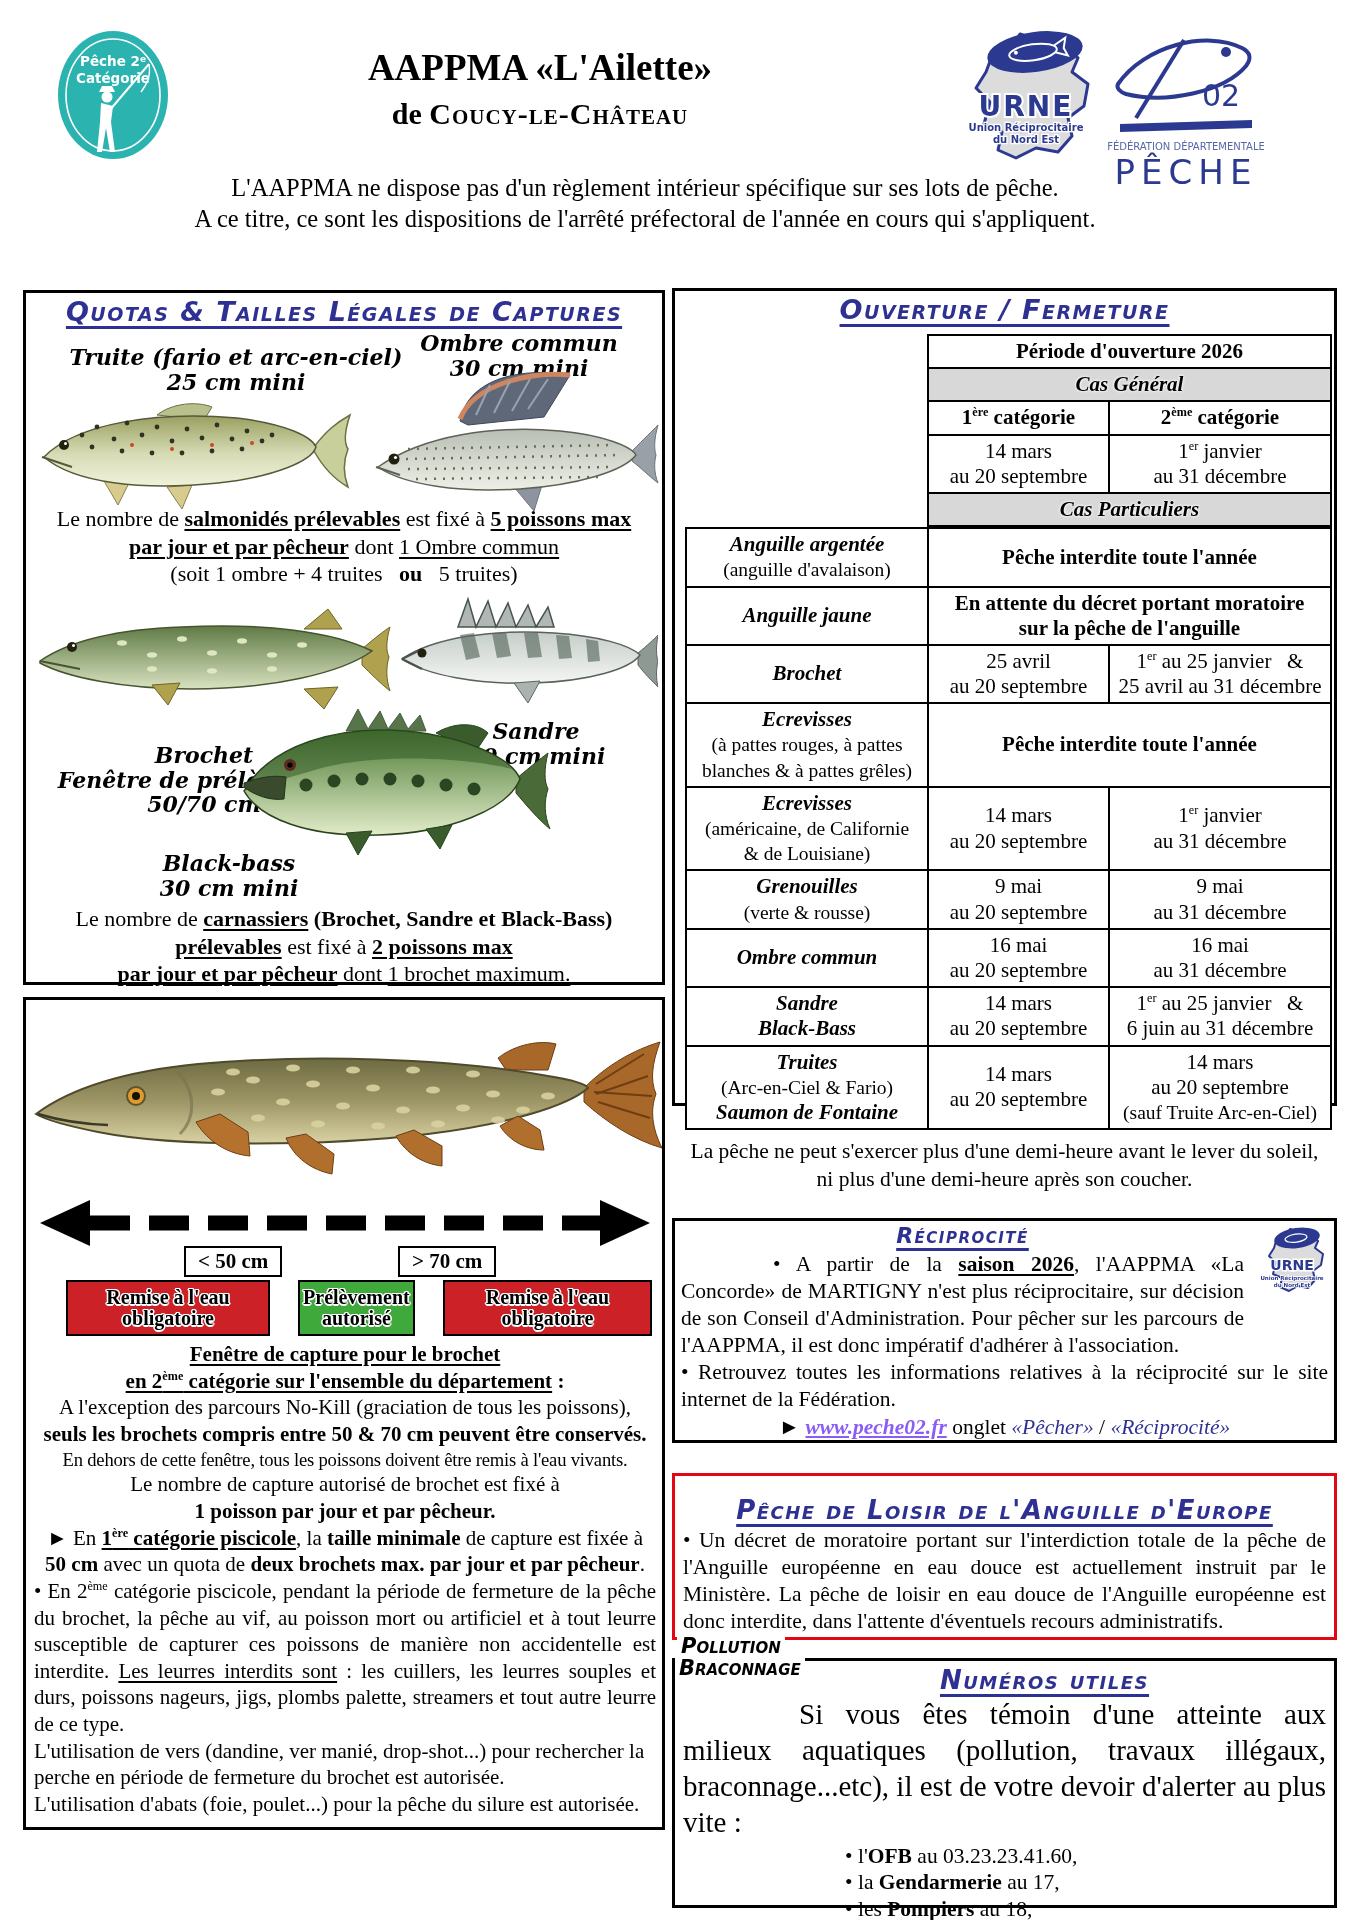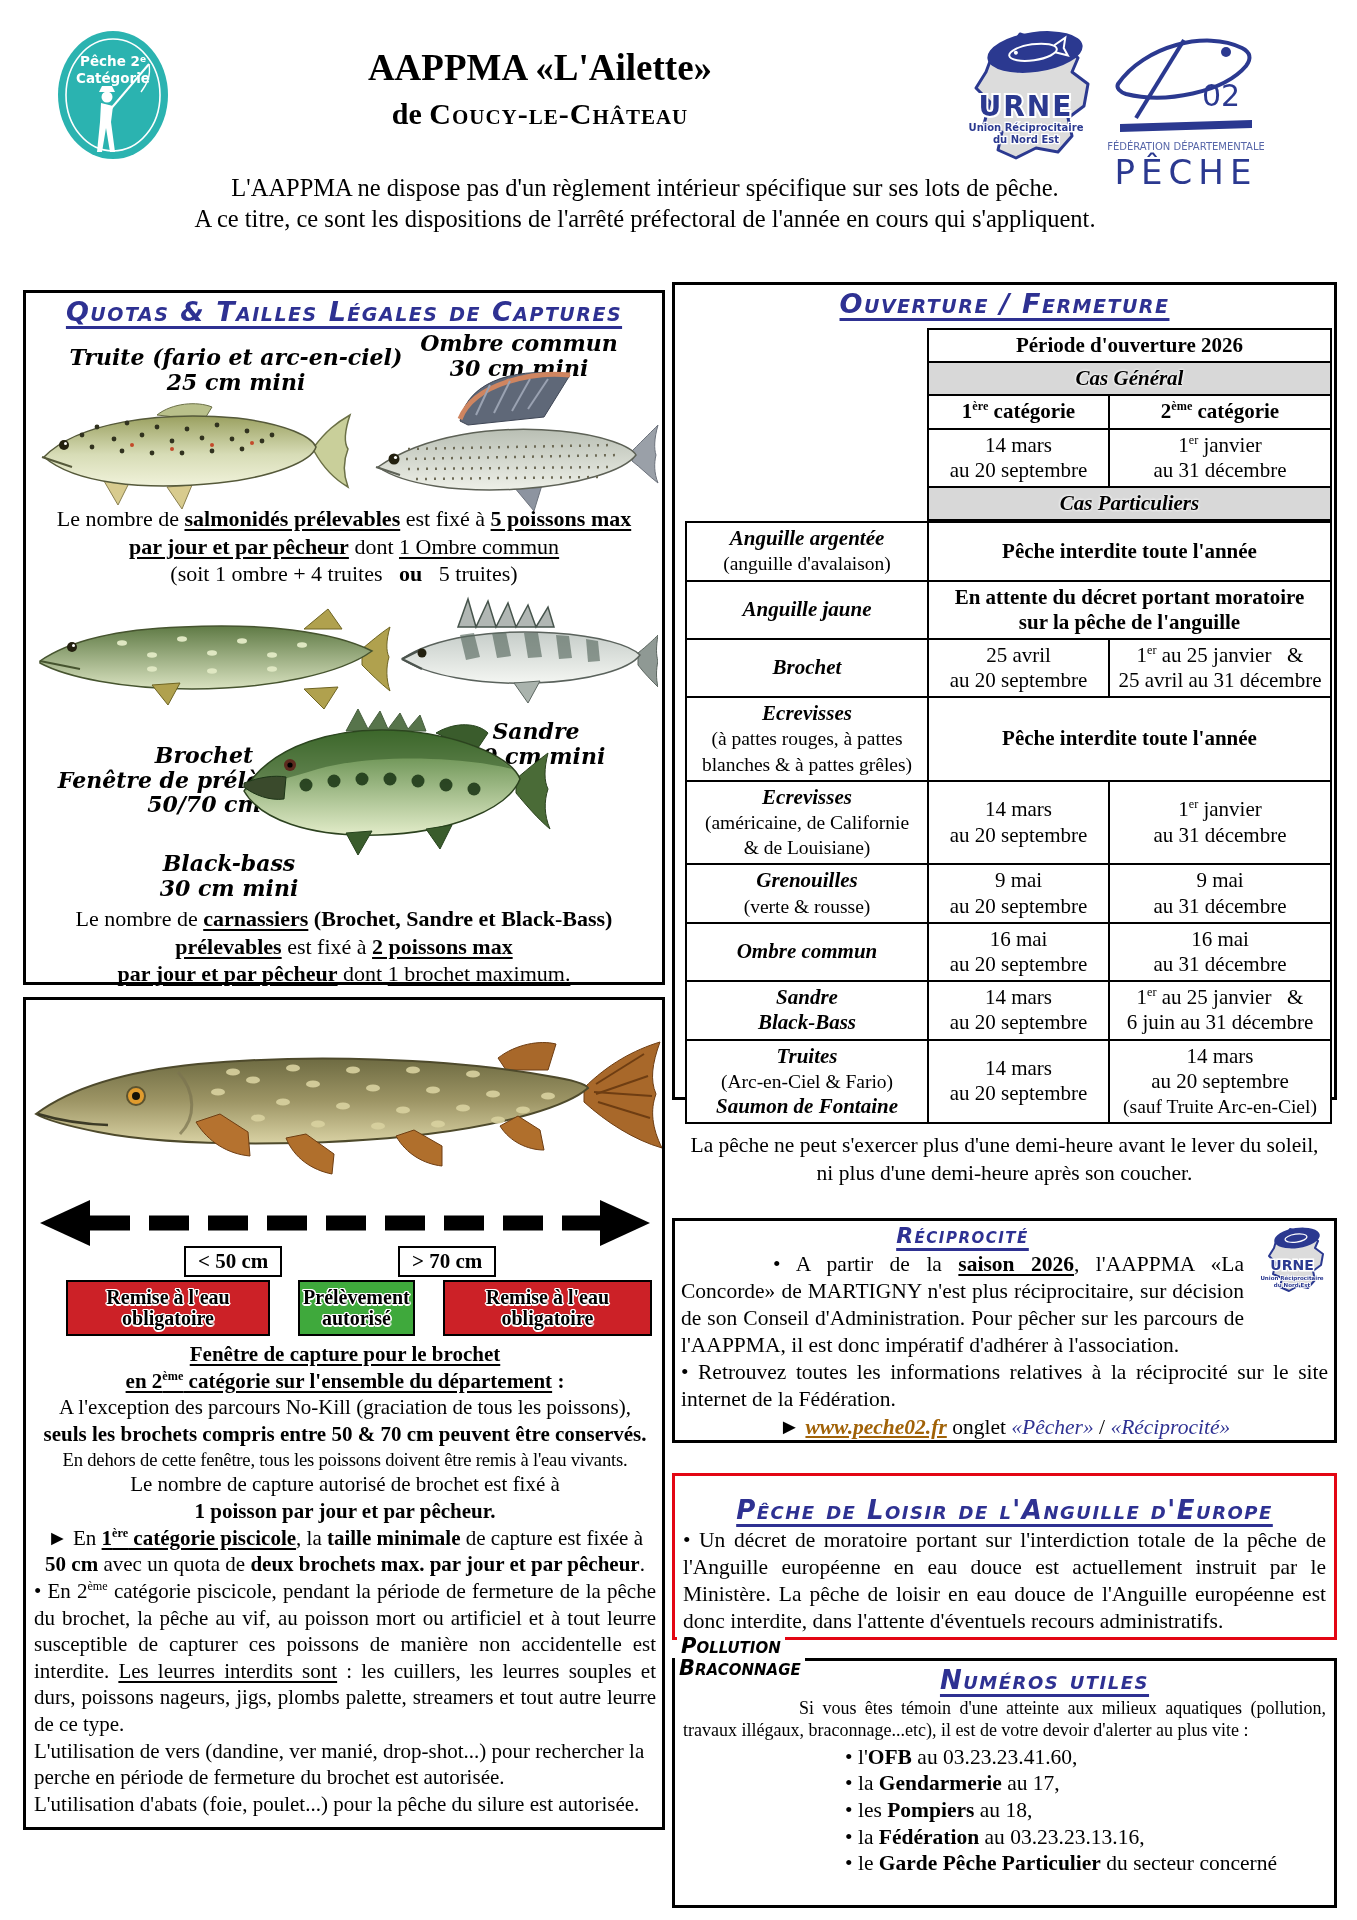--- a/index.html
+++ b/index.html
@@ -62,54 +62,54 @@
             border:2.5px solid #000;box-sizing:border-box;font-weight:bold;font-size:20px;
             line-height:1.05;
             text-shadow:-1.5px 0 #fff,1.5px 0 #fff,0 -1.5px #fff,0 1.5px #fff,
                         -1px -1px #fff,1px 1px #fff,-1px 1px #fff,1px -1px #fff;margin-left:28px;}
   .bar-red{background:#cc2127;width:38.5%;}
   .bar-green{background:#3fa93c;width:22%;}
   .bar-red2{background:#cc2127;width:39.5%;}
   .wtext{position:absolute;top:341px;left:8px;width:622px;font-size:21px;line-height:1.27;}
   .cond{font-size:18.6px;letter-spacing:-0.2px;white-space:nowrap;}
   
-  #ouverture-box{left:672px;top:282px;width:665px;height:818px;}
+  #ouverture-box{left:672px;top:288px;width:665px;height:818px;}
   .o-title{margin-top:3px;text-align:center;font-size:27px;}
   .otable{border-collapse:collapse;font-size:21px;background:#fff;table-layout:fixed;}
   .otable td{border:2.6px solid #000;text-align:center;vertical-align:middle;
              padding:3px 4px;line-height:1.2;margin-left:20px;}
   .otable .grey{background:#d8d8d8;font-weight:bold;font-style:italic;
                 text-shadow:0 0 3px #fff,0 0 3px #fff;}
   .mini{margin:9px 0 0 252px;width:403px;}
   .species-t{margin:0 0 0 10px;width:645px;}
   .nm{font-weight:bold;font-style:italic;}
   .sub{font-size:19.5px;font-weight:normal;font-style:normal;}
   .ofoot{margin-top:8px;text-align:center;font-size:21.5px;line-height:1.3;}
   
   #reciprocite-box{left:672px;top:1218px;width:665px;height:225px;padding:2px 6px;}
   .rec-logo{float:right;width:76px;height:84px;margin:0 0 2px 8px;}
   .rec-title{text-align:center;font-size:22px;margin:0 0 3px;}
   .rec-p{font-size:21.5px;line-height:1.26;text-align:justify;}
   .rec1{text-indent:92px;}
   .rec-link{text-align:center;font-size:21.5px;margin-top:2px;}
-  .link{color:#a16207;font-style:italic;font-weight:bold;text-decoration:underline;cursor:pointer;}
+  .link{color:#8b5cf6;font-style:italic;font-weight:bold;text-decoration:underline;cursor:pointer;}
   .tab{color:#2e3192;font-style:italic;}
   
   #anguille-box{left:672px;top:1473px;width:665px;height:167px;border:3.5px solid #e30613;padding:18px 8px;}
   .ang-title{text-align:center;font-size:26px;margin:1px 0 2px;}
   .ang-p{font-size:21.5px;line-height:1.26;text-align:justify;}
   
   #numeros-box{left:672px;top:1658px;width:665px;height:250px;padding:2px 8px;}
   .pb-label{position:absolute;top:-26px;left:2px;font-family:"DejaVu Sans",sans-serif;
             font-weight:bold;font-style:italic;font-variant:small-caps;font-size:21px;
             line-height:1.05;color:#000;}
   .pb-label span{background:#fff;padding:0 4px;display:inline-block;}
   .pb-l2{margin-left:-2px;}
   .num-title{text-align:center;font-size:26px;margin:2px 0 2px 80px;}
-  .num-intro{font-size:18px;line-height:1.24;text-align:justify;text-indent:116px;}
+  .num-intro{font-size:29px;line-height:1.24;text-align:justify;text-indent:116px;}
   .num-list{margin:2px 0 0 162px;font-size:21.5px;line-height:1.24;}
 </style>
 </head>
 <body>
 
 <div id="page">
 
   <svg id="badge" viewBox="0 0 112 130" preserveAspectRatio="none">
     <ellipse cx="56" cy="65" rx="55" ry="64" fill="#2bb3b0"></ellipse>
     <ellipse cx="56" cy="65" rx="47" ry="56" fill="none" stroke="#fff" stroke-width="1.6"></ellipse>

